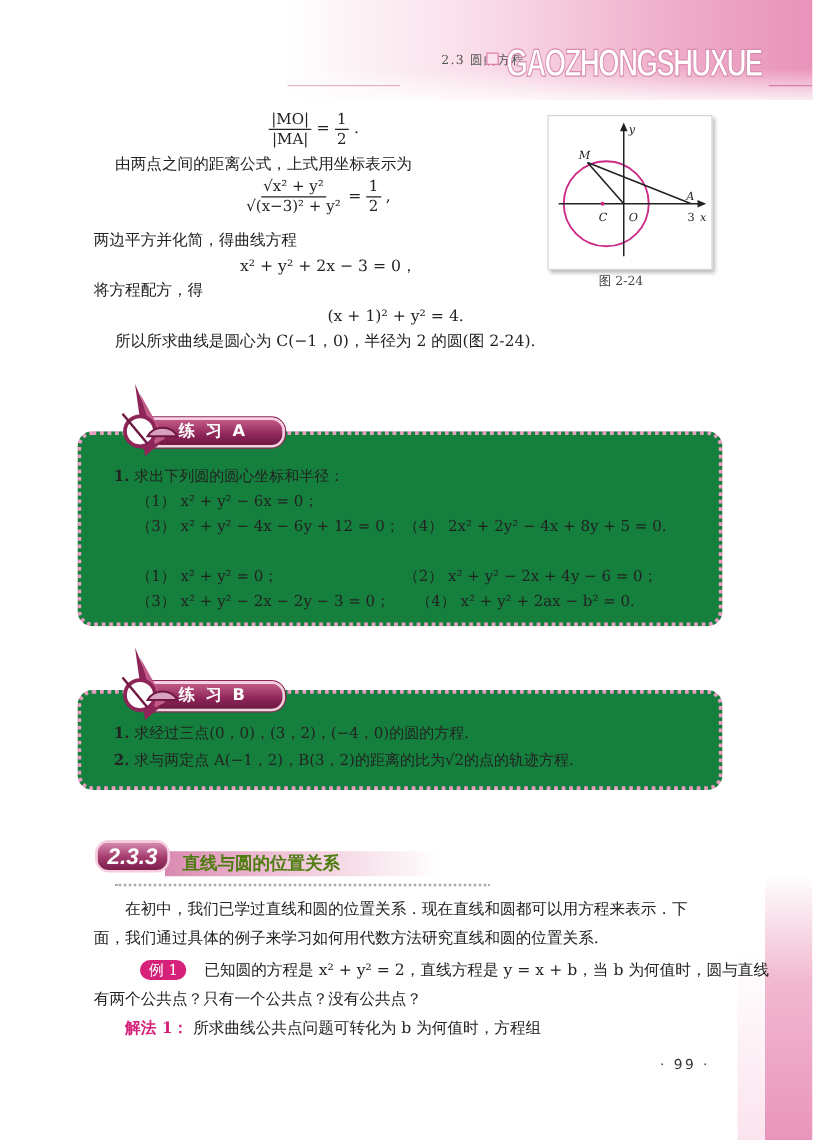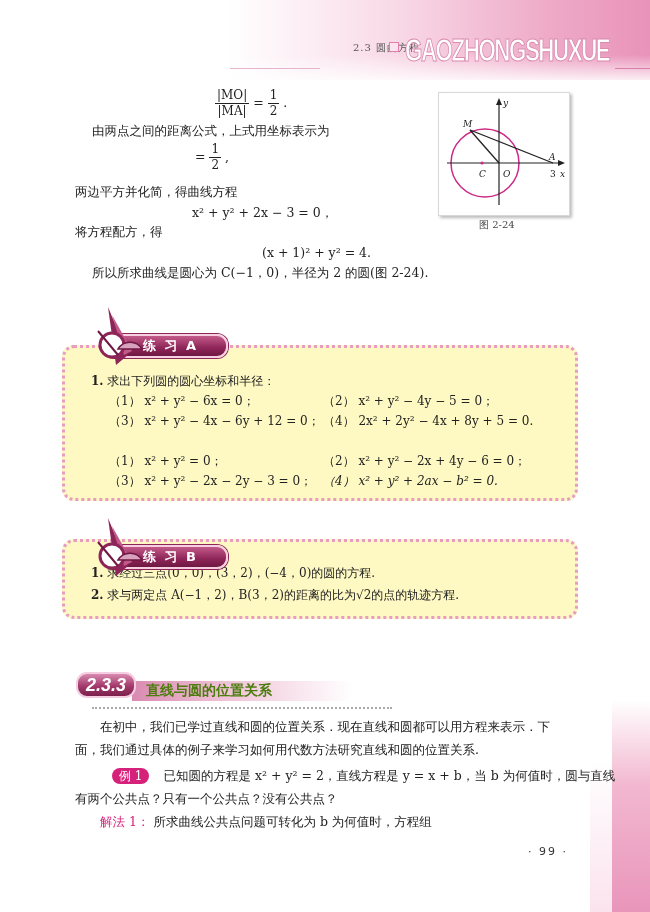--- a/index.html
+++ b/index.html
@@ -43,24 +43,24 @@
   .frac .num { border-bottom:1px solid #222; padding:0 2px; }
   .frac .den { padding:0 2px; }
   
   .figure-box {
     left:438px; top:92px; width:130px; height:122px; background:#fff;
     border:1px solid #d8d8d8; box-shadow:2px 2px 3px #bbb;
   }
   .fig-caption { left:479px; top:218px; font-size:10px; color:#444; }
   
   .ex-box {
-    background:#fef9c3; border:3px dotted #e79cc0; border-radius:12px;
+    background:#15803d; border:3px dotted #e79cc0; border-radius:12px;
   }
   .ex-a { left:62px; top:345px; width:510px; height:150px; }
-  .ex-b { left:62px; top:539px; width:510px; height:74px; }
+  .ex-b { left:62px; top:552px; width:510px; height:74px; }
   .ex-badge {
     height:20px; border-radius:11px; color:#fff; font-size:13px; font-weight:bold;
     background:linear-gradient(180deg,#c25a89 0%, #8e2558 60%, #6f1843 100%);
     border:2px solid #f6cfe0; box-shadow:0 0 0 1px #8e2558;
     padding:0 28px 0 38px; line-height:20px; font-family:"DejaVu Sans", sans-serif; letter-spacing:2px;
   }
   .ex-a-badge { left:103px; top:334px; }
   .ex-b-badge { left:103px; top:545px; }
   .ex-logo { width:60px; height:62px; }
   .ex-a-logo { left:88px; top:305px; }
@@ -77,21 +77,21 @@
   .sec-bar {
     left:132px; top:681px; width:220px; height:20px;
     background:linear-gradient(90deg,#d98ab0 0%, #efc0d5 40%, rgba(255,255,255,0) 100%);
   }
   .sec-title { left:146px; top:682px; font-family:"DejaVu Sans", sans-serif; font-size:14px; font-weight:bold; color:#4d7c0f; }
   .sec-dots { left:92px; top:707px; width:300px; height:0; border-top:2px dotted #aaa; }
   .example-badge {
     display:inline-block; background:#d6217a; color:#fff; border-radius:9px;
     padding:0 7px; font-size:12px; line-height:16px; margin-right:10px;
   }
-  .solution-label { color:#d6217a; font-weight:normal; }
+  .solution-label { color:#d6217a; font-weight:bold; }
   .page-num { left:528px; top:845px; font-size:11px; color:#333; letter-spacing:2px; font-family:"DejaVu Sans", sans-serif; }
 </style>
 </head>
 <body>
 
 <div class="abs header-bg"></div>
 <div class="abs header-fade"></div>
 <div class="abs header-line-left"></div>
 <div class="abs header-line-right"></div>
 <div class="abs chapter-label">2.3  圆的方程</div>
@@ -108,20 +108,24 @@
   </span>
   <span>=</span>
   <span class="frac">
     <span class="num">1</span>
     <span class="den">2</span>
   </span>
   <span>.</span>
 </div>
 <div class="abs t" style="left:92px; top:122px;">由两点之间的距离公式，上式用坐标表示为</div>
 <div class="abs t" style="left:195px; top:142px;">
+  <span class="frac">
+    <span class="num">√x² + y²</span>
+    <span class="den">√(x−3)² + y²</span>
+  </span>
   <span>=</span>
   <span class="frac">
     <span class="num">1</span>
     <span class="den">2</span>
   </span>
   <span>,</span>
 </div>
 <div class="abs t" style="left:75px; top:183px;">两边平方并化简，得曲线方程</div>
 <div class="abs t" style="left:192px; top:204px;">x² + y² + 2x − 3 = 0，</div>
 <div class="abs t" style="left:75px; top:223px;text-align:right;">将方程配方，得</div>
@@ -148,27 +152,26 @@
   </svg>
 </div>
 <div class="abs fig-caption">图 2-24</div>
 
 <div class="abs ex-box ex-a">
   <div class="abs ex-item" style="left:26px; top:24px;">
     <span class="num-b">1.</span>
     <span>求出下列圆的圆心坐标和半径：</span>
   </div>
   <div class="abs ex-item" style="left:44px; top:44px;">（1） x² + y² − 6x = 0；</div>
-  <div class="abs ex-item" style="left:258px; top:44px;">（2） x² + y² − 4y − 5 = 0；</div>
   <div class="abs ex-item" style="left:44px; top:64px;">（3） x² + y² − 4x − 6y + 12 = 0；</div>
   <div class="abs ex-item" style="left:258px; top:64px;">（4） 2x² + 2y² − 4x + 8y + 5 = 0.</div>
   <div class="abs ex-item" style="left:44px; top:104px;">（1） x² + y² = 0；</div>
   <div class="abs ex-item" style="left:258px; top:104px;">（2） x² + y² − 2x + 4y − 6 = 0；</div>
   <div class="abs ex-item" style="left:44px; top:124px;">（3） x² + y² − 2x − 2y − 3 = 0；</div>
-  <div class="abs ex-item" style="left:258px; top:124px;font-style:italic;">（4） x² + y² + 2ax − b² = 0.</div>
+  <div class="abs ex-item" style="left:268px; top:124px;">（4） x² + y² + 2ax − b² = 0.</div>
 </div>
 <div class="abs ex-badge ex-a-badge">练 习 A</div>
 <svg class="abs ex-logo ex-a-logo" viewBox="0 0 60 62">
   <polygon points="20,2 40,50 28,60" fill="#8e2558"></polygon>
   <polygon points="24,10 44,46 36,50" fill="#c25a89"></polygon>
   <circle cx="24" cy="40" r="12" fill="#ffffff" stroke="#8e2558" stroke-width="3"></circle>
   <path d="M30 44 A14 14 0 0 1 54 44 Z" fill="#d8a2bf" stroke="#6f1843" stroke-width="1.5"></path>
   <line x1="10" y1="26" x2="30" y2="50" stroke="#6f1843" stroke-width="2"></line>
 </svg>
 

